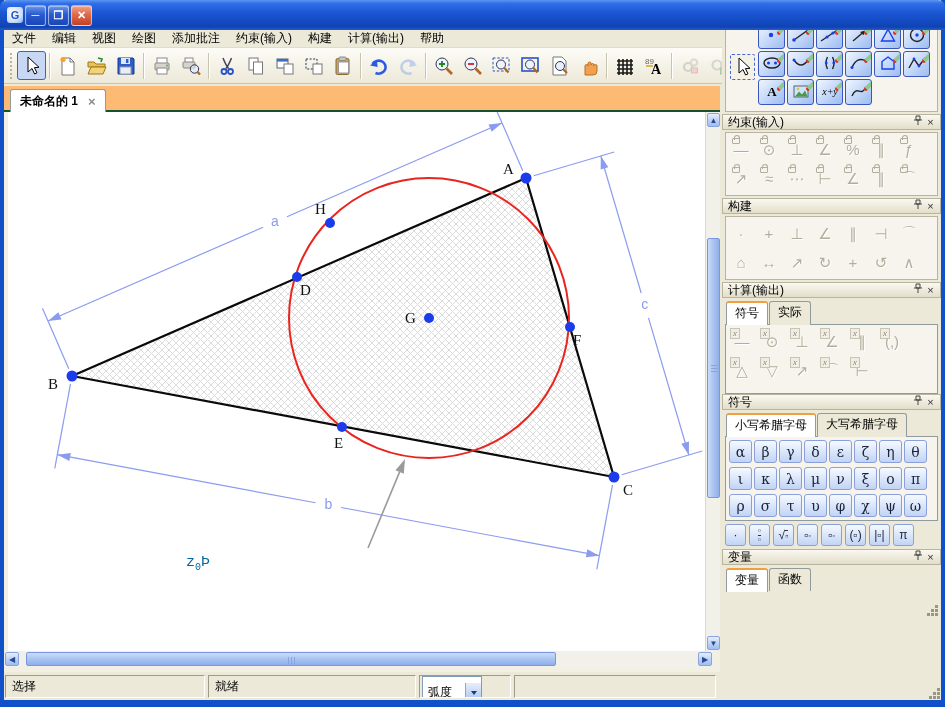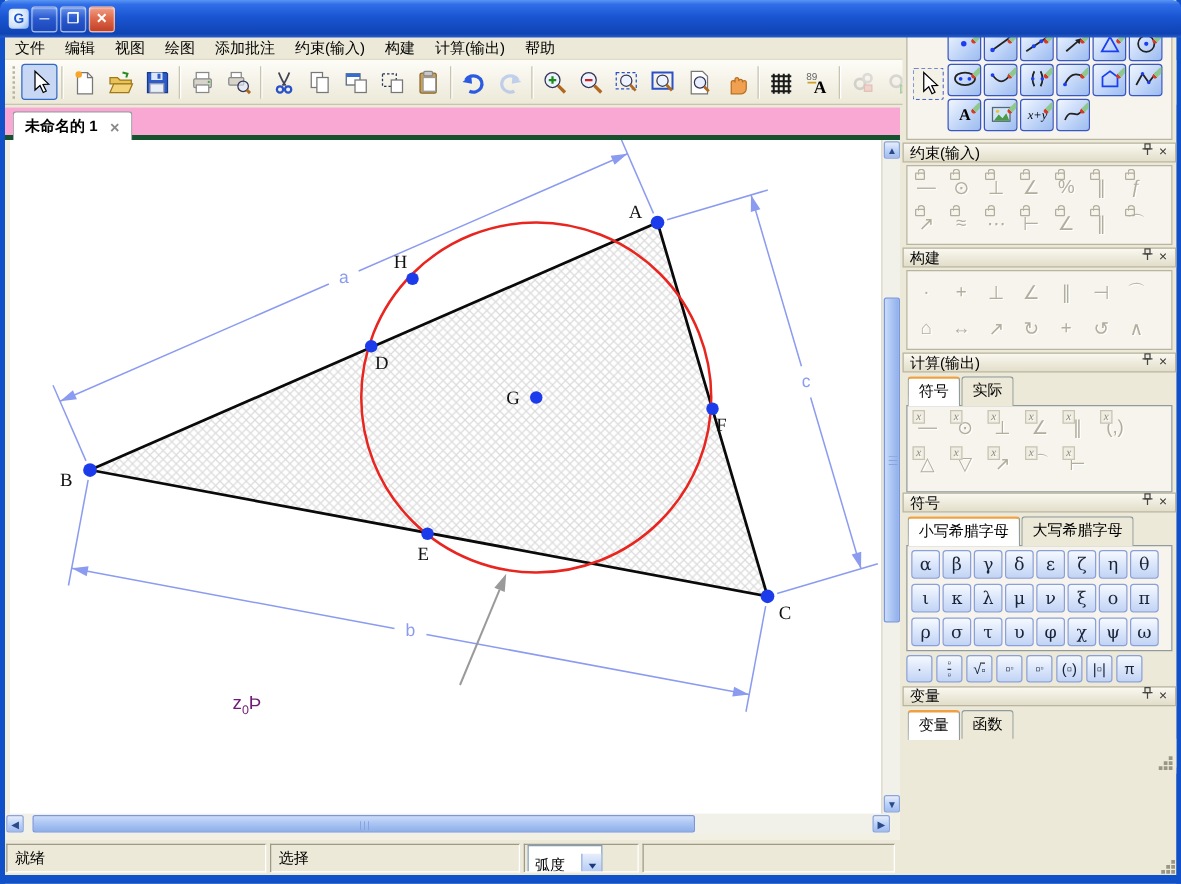--- a/index.html
+++ b/index.html
@@ -24,29 +24,29 @@
 .toolbar{position:absolute;left:0;top:48px;width:937px;height:36px;background:linear-gradient(180deg,#fdfcf7,#ece9d8);
   border-bottom:1px solid #c8c4b0;display:flex;align-items:center;padding-left:3px}
 .tgrip{width:4px;height:26px;margin:0 3px;border-left:2px dotted #b8b4a0}
 .tbtn{width:29px;height:29px;border:1px solid transparent;border-radius:3px;display:flex;align-items:center;justify-content:center;position:relative}
 .tbtn.pressed{background:#c8d8f4;border-color:#316ac5}
 .tbtn.disabled{opacity:.5}
 .tsep{width:1px;height:26px;background:#c8c4b0;box-shadow:1px 0 0 #fff;margin:0 3px}
 .tbtn svg{display:block}
 
 .docarea{position:absolute;left:0;top:86px;width:716px;height:586px;background:#f2f0e2}
-.tabbar{position:absolute;left:0;top:0;width:716px;height:26px;border-bottom:4px solid #14532d;background:#f9a8d4}
+.tabbar{position:absolute;left:0;top:0;width:716px;height:26px;border-bottom:2px solid #14532d;background:#fdba74}
 .doc-tab{position:absolute;left:6px;top:3px;height:23px;background:#fff;border:1px solid #919b9c;border-bottom:none;
   border-radius:3px 3px 0 0;display:flex;align-items:center;padding:0 9px;font-weight:bold}
 .tabclose{color:#8a8a8a;font-weight:bold;margin-left:10px;font-size:13px}
 .canvas{position:absolute;left:4px;top:26px;width:697px;height:539px;background:#fff;overflow:hidden}
 .canvas svg{position:absolute;left:0;top:0}
 
-.formula{position:absolute;left:178px;top:442px;display:flex;align-items:center;color:#701a75;
-  font-family:Liberation Sans, sans-serif;font-size:15px}
+.formula{position:absolute;left:178px;top:442px;display:flex;align-items:center;color:#0369a1;
+  font-family:Liberation Mono, monospace;font-size:15px}
 .frac{display:inline-block;text-align:center;margin-left:14px}
 .frac .num{display:block;font-size:14px;padding-bottom:2px}
 .frac .den{display:block;border-top:1.4px solid #4a4a4a;padding-top:3px;font-size:14px;white-space:nowrap}
 .rx{border-top:1.2px solid #4a4a4a;font-size:13px}
 .lhs sub{font-size:10px}
 
 .vscroll{position:absolute;left:701px;top:26px;width:15px;height:539px;background:#f1f1ea;border-left:1px solid #dcd8c8}
 .hscroll{position:absolute;left:0;top:565px;width:709px;height:16px;background:#f1f1ea}
 .sbtn{position:absolute;background:linear-gradient(180deg,#e6eefc,#b8cef6 60%,#a0bcf0);border:1px solid #8aa4dc;border-radius:2px;
   color:#2a4a8a;font-size:8px;text-align:center;line-height:14px}
@@ -426,22 +426,22 @@
     <div class="hscroll">
       <div class="sbtn" style="left:1px;top:1px;width:14px;height:14px">◀</div>
       <div class="hthumb" id="hthumb" style="left: 22px; width: 530px;">
           <div class="hgrip" style="left: 261px;"></div>
         </div>
       <div class="sbtn" style="right:1px;top:1px;width:14px;height:14px">▶</div>
     </div>
   </div>
 
   <div class="statusbar">
+    <div class="scell" style="width:200px">选择</div>
     <div class="scell" style="width:208px">就绪</div>
-    <div class="scell" style="width:200px">选择</div>
     <div class="scell" style="width:92px;padding:0">
       <div class="combo">
         <span>弧度</span>
         <span class="combo-btn"></span>
       </div>
     </div>
     <div class="scell" style="flex:1"></div>
   </div>
 
   <div class="rightcol" id="rightcol">

